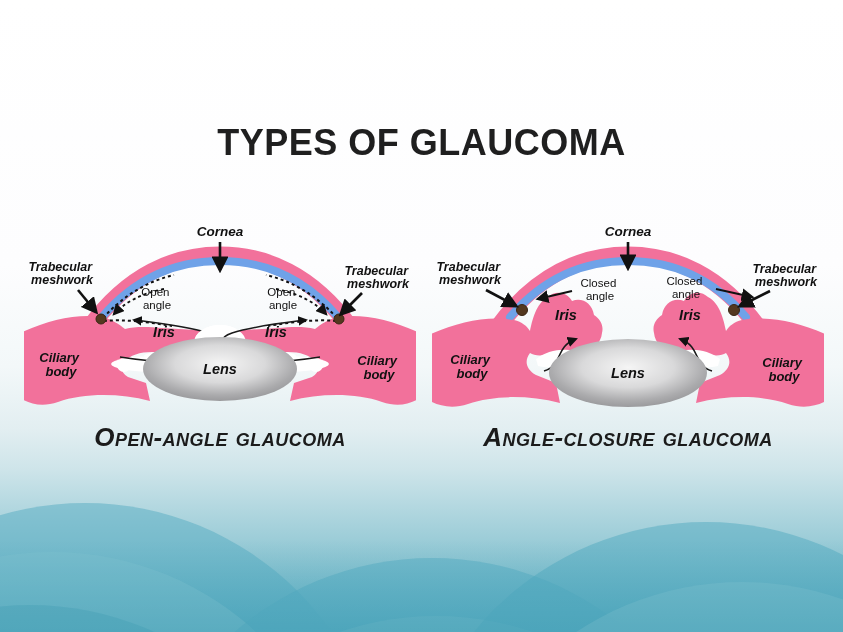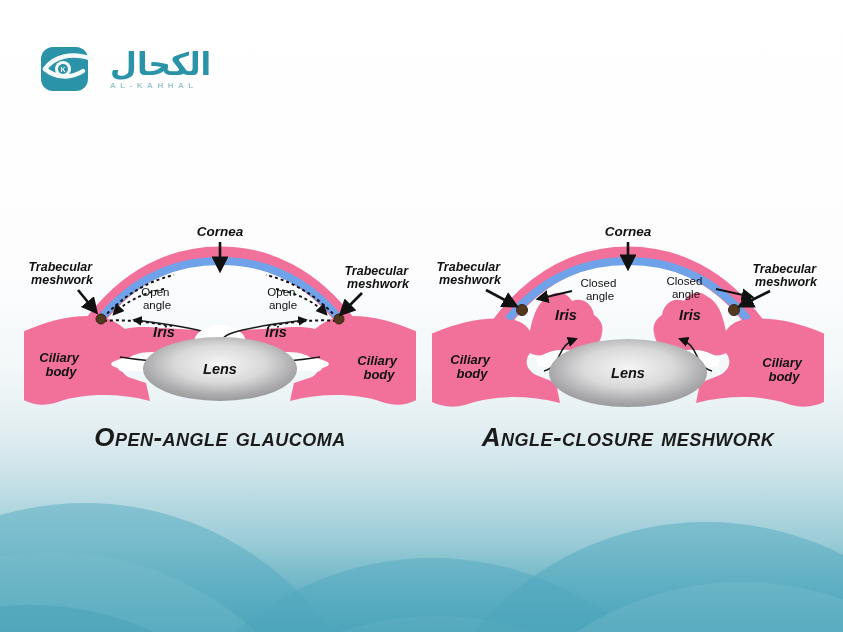--- a/index.html
+++ b/index.html
@@ -43,35 +43,22 @@
     <circle cx="436" cy="916" r="300" fill="#6DB8C8" opacity="0.55"></circle>
     <circle cx="706" cy="822" r="300" fill="#52A9BF" opacity="0.50"></circle>
     <circle cx="742" cy="882" r="300" fill="#7CC0CE" opacity="0.55"></circle>
     <linearGradient id="veil" x1="0" y1="0" x2="0" y2="1">
       <stop offset="0" stop-color="#3E9AB0" stop-opacity="0"></stop>
       <stop offset="1" stop-color="#3E9AB0" stop-opacity="0.35"></stop>
     </linearGradient>
     <rect x="0" y="540" width="843" height="92" fill="url(#veil)"></rect>
   </svg>
 
-  <div class="logo">
-    <svg class="logo-mark" width="58" height="50" viewBox="0 0 58 50">
-      <rect x="1" y="3" width="47" height="44" rx="12" fill="#2B93A8"></rect>
-      <path d="M 5,25 C 14,12 32,8 52,15" stroke="#F4F8F9" stroke-width="4.5" fill="none" stroke-linecap="round"></path>
-      <path d="M 5,25 C 15,34 31,35 43,27" stroke="#F4F8F9" stroke-width="4.5" fill="none" stroke-linecap="round"></path>
-      <circle cx="23" cy="25" r="8" fill="#F4F8F9"></circle>
-      <circle cx="23" cy="25" r="5" fill="#2B93A8"></circle>
-      <text x="23" y="27.5" font-size="7" font-weight="700" fill="#F4F8F9" text-anchor="middle">K</text>
-    </svg>
-    <div class="logo-text">
-      <div class="logo-ar">الكحال</div>
-      <div class="logo-en">AL-KAHHAL</div>
-    </div>
-  </div>
-
+
+  <h1 class="title">TYPES OF GLAUCOMA</h1>
 
   <div class="diagram-row">
 
     <div class="diagram-panel">
       <svg class="diagram-svg" viewBox="0 0 392 195">
         <defs>
           <radialGradient id="lensG1" cx="50%" cy="42%" r="65%">
             <stop offset="0" stop-color="#F5F5F5"></stop>
               <stop offset="0.45" stop-color="#D9D9DA"></stop>
             <stop offset="0.75" stop-color="#ABABAD"></stop>
@@ -222,17 +209,17 @@
             <tspan x="40" y="155">body</tspan>
           </text>
           <text class="lbl-bold" font-size="13" text-anchor="middle">
             <tspan x="352" y="144">Ciliary</tspan>
             <tspan x="352" y="158">body</tspan>
           </text>
 
           <text class="lbl-bold" font-size="14.5" text-anchor="middle" x="196" y="155">Lens</text>
         </g>
       </svg>
-      <div class="caption">Angle-closure meshwork</div>
+      <div class="caption">Angle-closure glaucoma</div>
     </div>
 
   </div>
 </div>
 
 </body></html>

